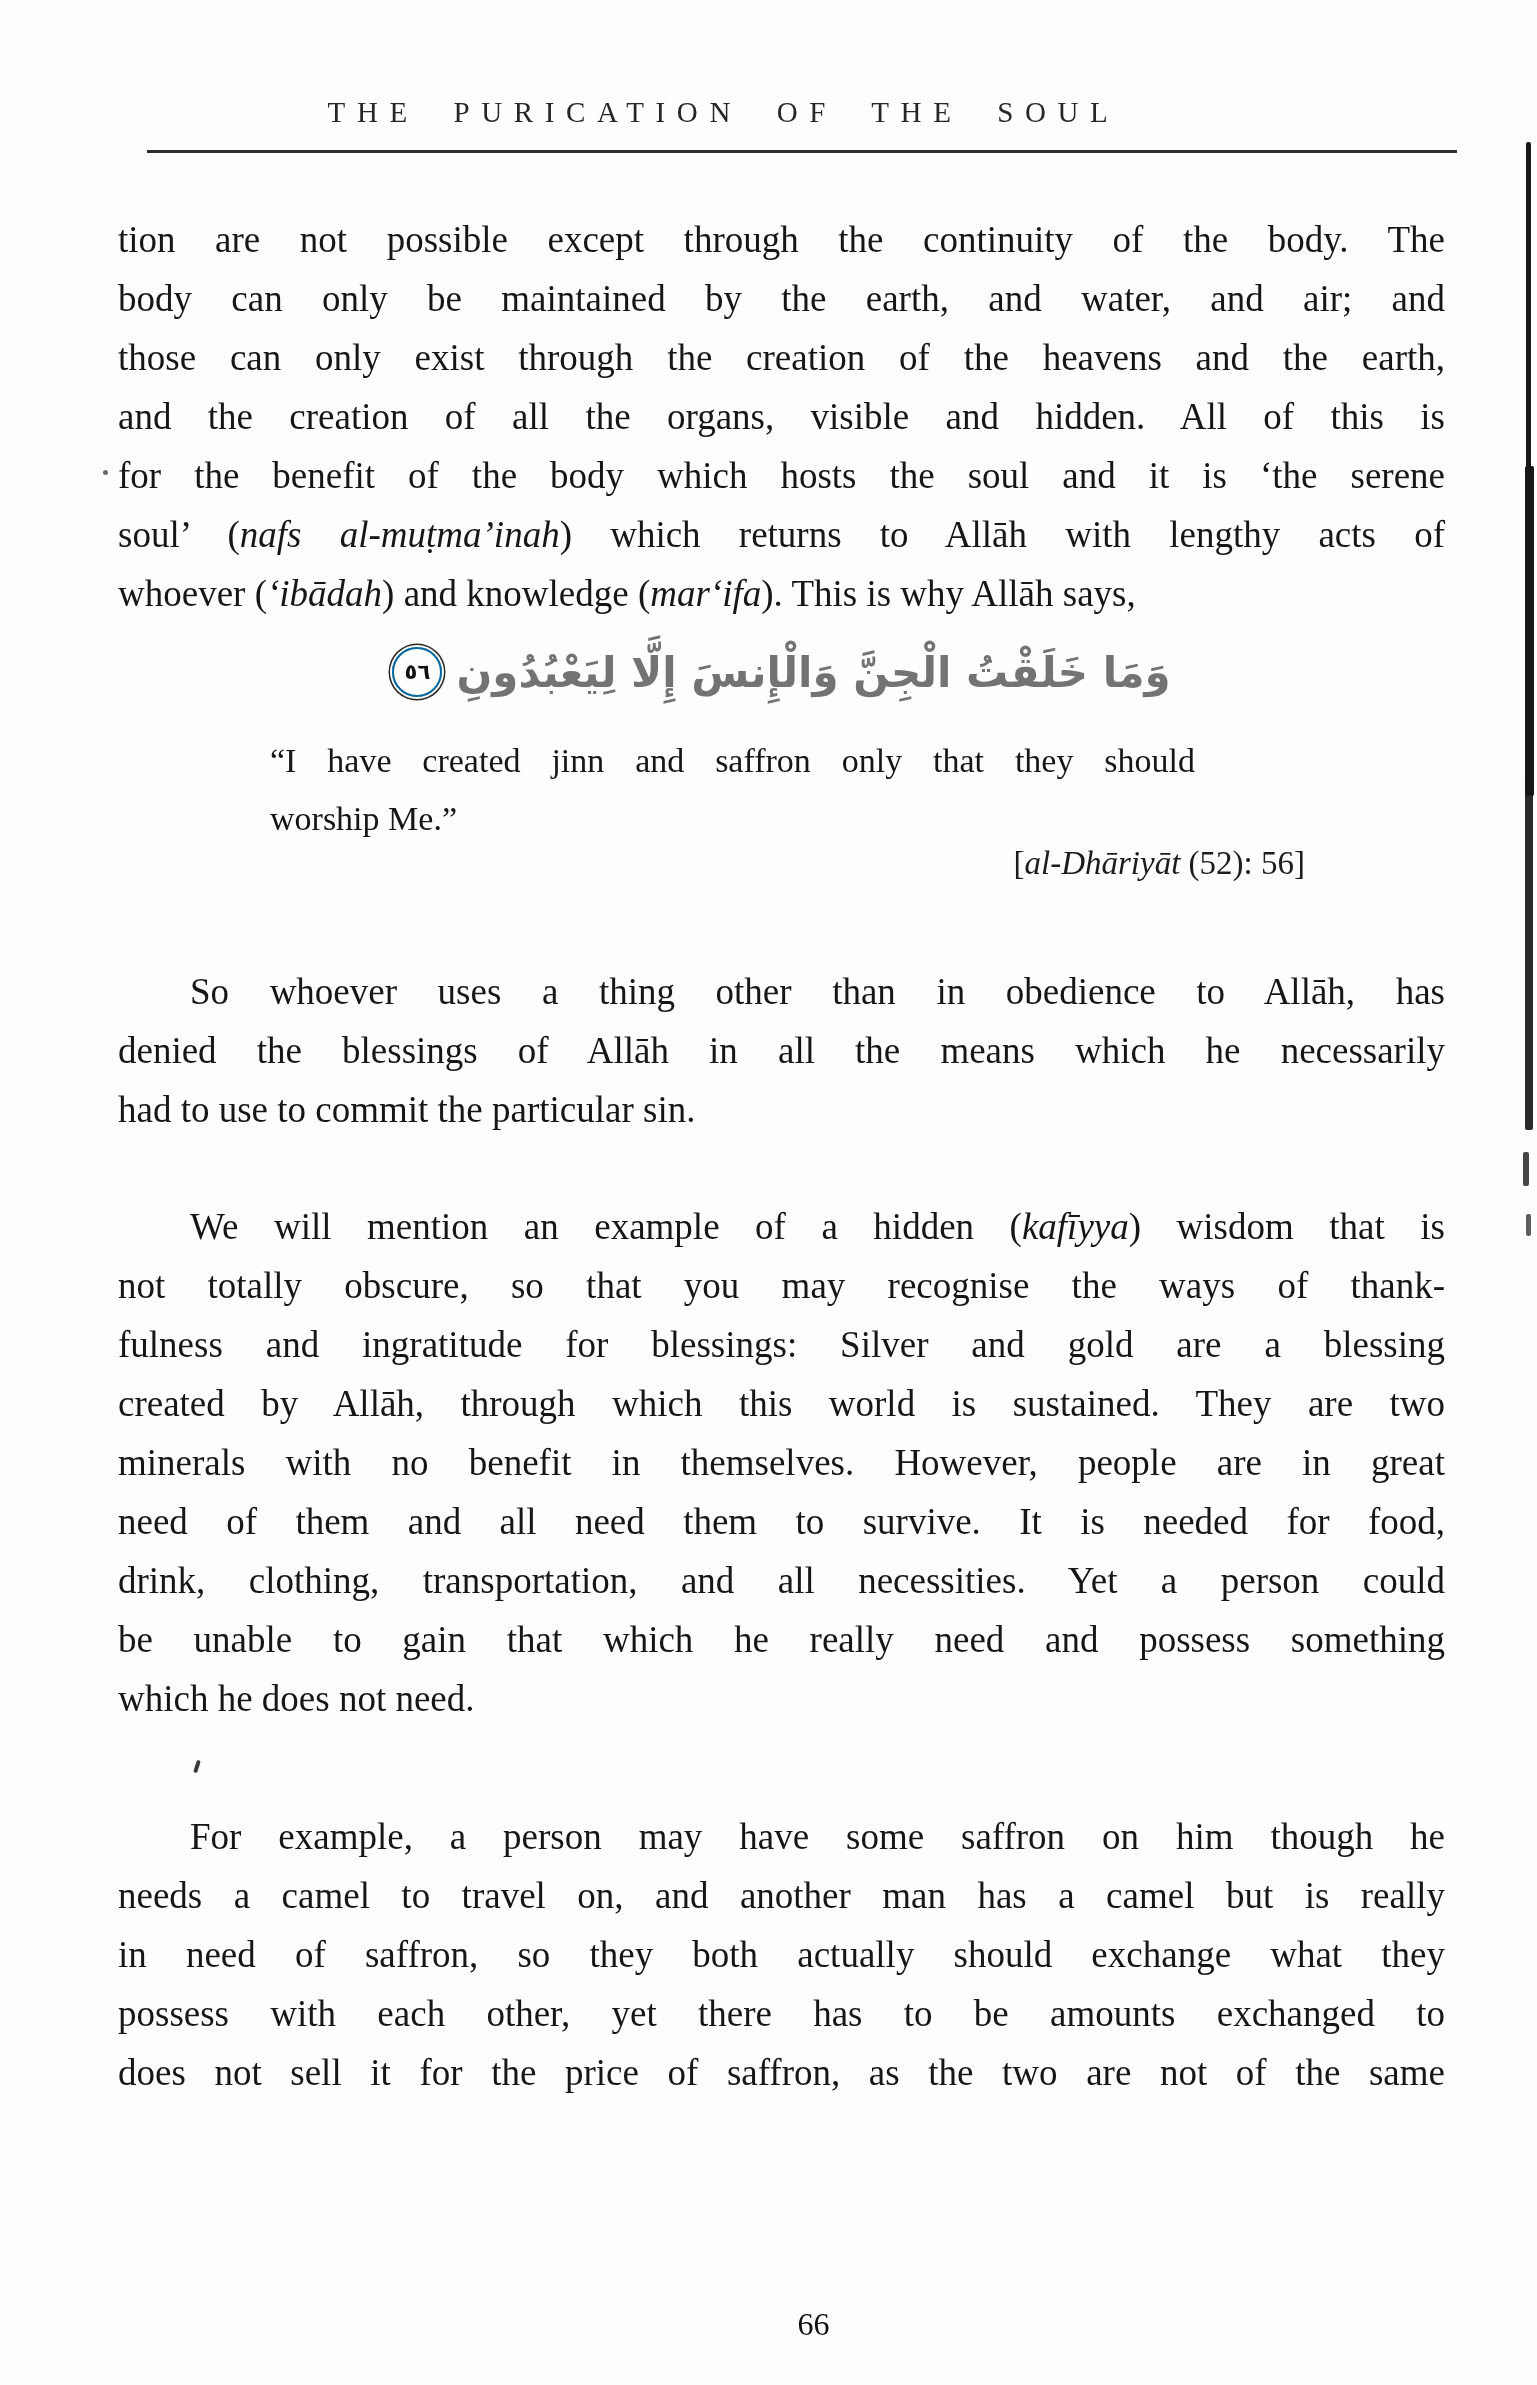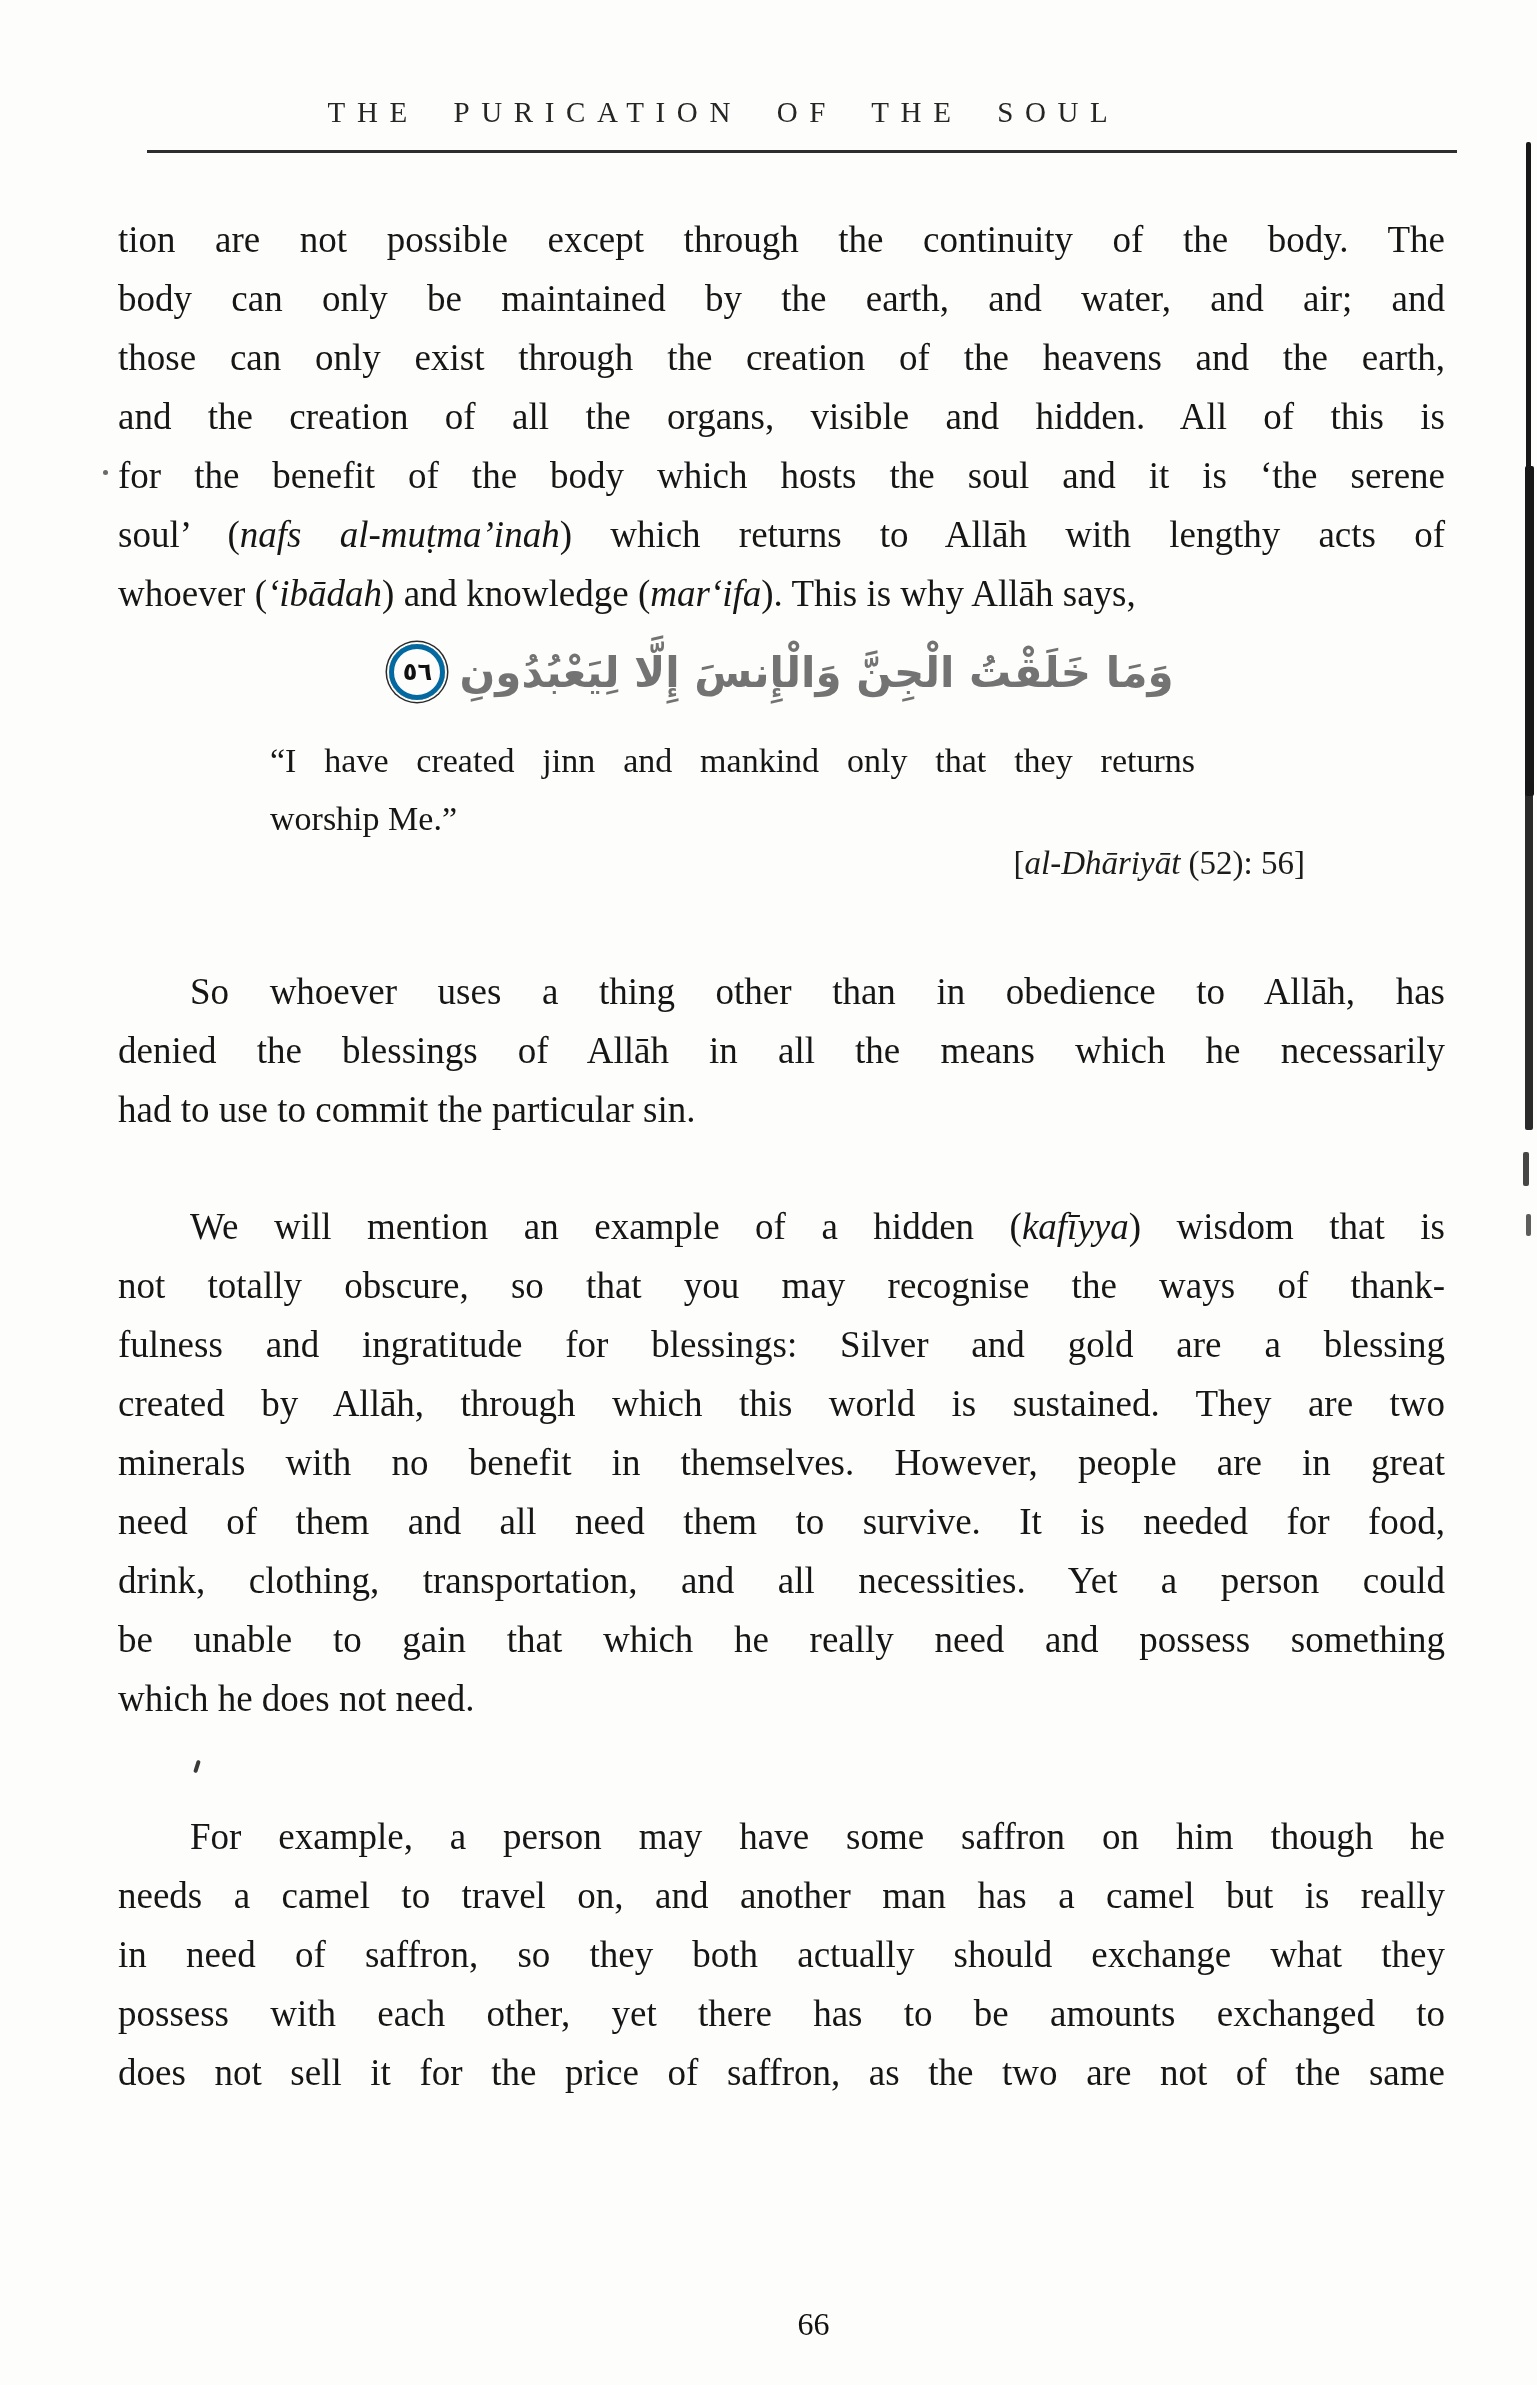--- a/index.html
+++ b/index.html
@@ -45,23 +45,23 @@
     direction:rtl;
     font-family:"DejaVu Sans",sans-serif;
   }
   .arabic-text {
     font-size:42px; font-weight:bold; color:#737373;
     letter-spacing:0.01em;
   }
   .ayah-medallion {
     display:inline-flex; align-items:center; justify-content:center;
     width:46px; height:46px; margin-right:14px;
-    border:5px solid #0369a1; border-radius:50%;
+    border:2px solid #0369a1; border-radius:50%;
     box-shadow:0 0 0 2px #fdfdfb, 0 0 0 3.5px #2a2a2a;
-    font-size:24px; font-weight:bold; color:#111;
+    font-size:21px; font-weight:bold; color:#111;
   }
   .quote {
     position:absolute; top:732px; left:270px; width:925px;
     font-size:34px;
   }
   .quote .line {
     height:58px; line-height:58px;
     text-align:justify; text-align-last:justify;
   }
   .quote .line.last { text-align-last:left; }
@@ -106,21 +106,21 @@
     </section>
 
   <div class="arabic-row">
     <span class="arabic-text">وَمَا خَلَقْتُ الْجِنَّ وَالْإِنسَ إِلَّا لِيَعْبُدُونِ</span>
     <span class="ayah-medallion">
         <span>٥٦</span>
       </span>
   </div>
 
   <section class="quote">
-      <div class="line"><span>“I have created jinn and mankind only that they returns</span></div>
+      <div class="line"><span>“I have created jinn and saffron only that they should</span></div>
       <div class="line last"><span>worship Me.”</span></div>
     </section>
 
   <div class="citation"><span>[</span><i>al-Dhāriyāt</i><span> (52): 56]</span></div>
 
   <section class="para p2 indented">
       <div class="line"><span>So whoever uses a thing other than in obedience to Allāh, has</span></div>
       <div class="line"><span>denied the blessings of Allāh in all the means which he necessarily</span></div>
       <div class="line last"><span>had to use to commit the particular sin.</span></div>
     </section>

